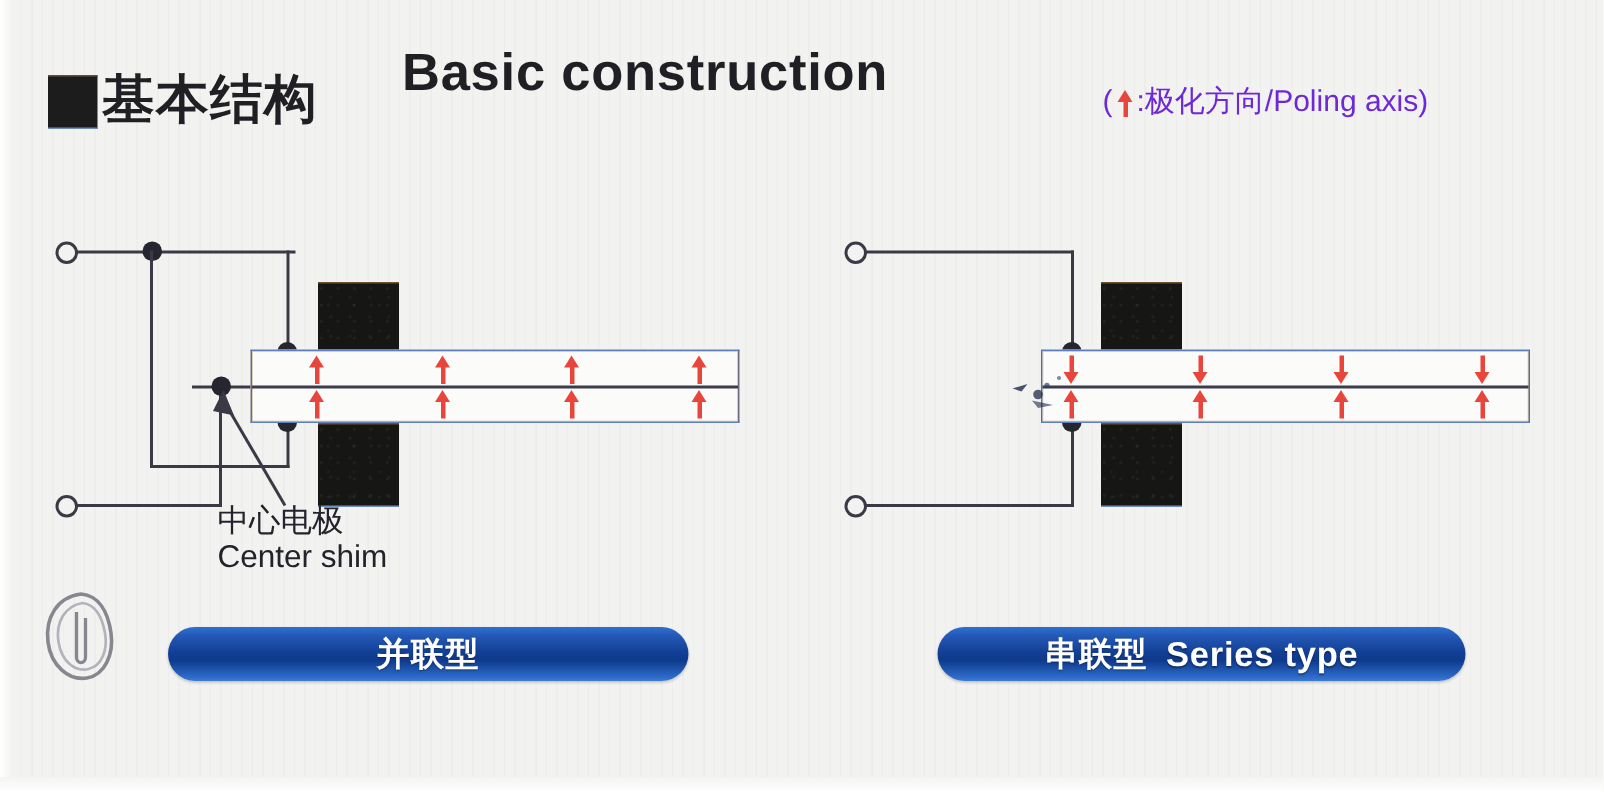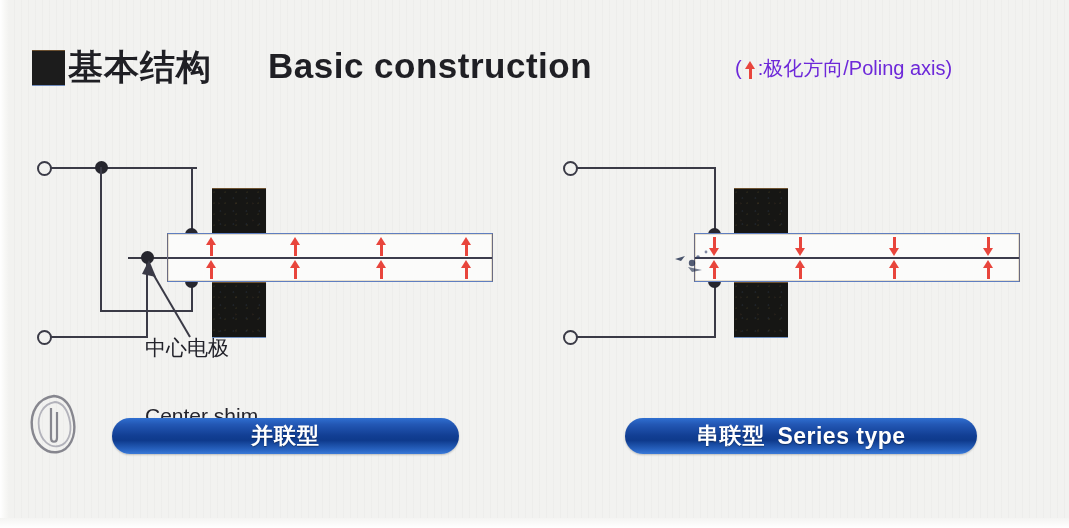--- a/index.html
+++ b/index.html
@@ -57,21 +57,21 @@
     position: absolute;
     left: 68px; top: 45px;
     font-size: 35px;
     font-weight: bold;
     letter-spacing: 1px;
     line-height: 44px;
     color: #1f1f24;
   }
   #header-en {
     position: absolute;
-    left: 268px; top: 44px;
+    left: 268px; top: 27px;
     font-size: 35px;
     font-weight: bold;
     letter-spacing: 0.5px;
     line-height: 44px;
     color: #1f1f24;
   }
   #legend {
     position: absolute;
     left: 735px; top: 54px;
     font-size: 20px;
@@ -183,21 +183,21 @@
 
   
   #callout-line { position: absolute; left: 130px; top: 255px; }
   #callout-text {
     position: absolute;
     left: 145px; top: 336px;
     line-height: 24px;
     white-space: nowrap;
   }
   #callout-text .cn { display: block; font-size: 21px; color: #23232b; }
-  #callout-text .en { display: block; font-size: 21px; color: #23232b; margin-top: 44px; }
+  #callout-text .en { display: block; font-size: 21px; color: #23232b; }
 
   
   #clip-artifact {
     position: absolute;
     left: 24px; top: 390px;
     opacity: 0.75;
   }
 
   
   .pill {

